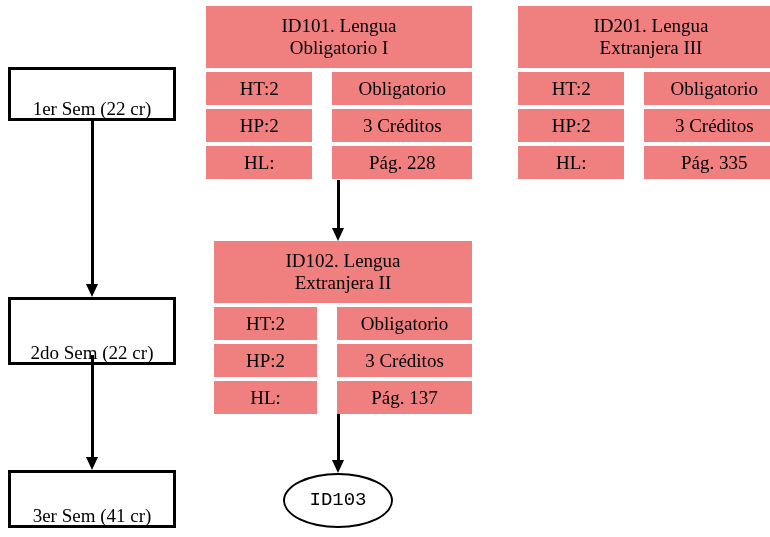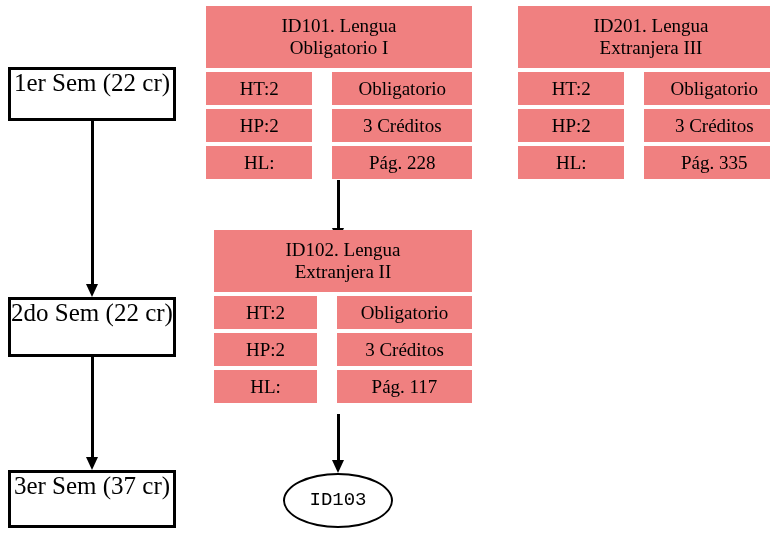--- a/index.html
+++ b/index.html
@@ -16,23 +16,23 @@
     color: #000000;
   }
 
   
   .sem-box {
     position: absolute;
     box-sizing: border-box;
     border: 3px solid #000000;
     background: #ffffff;
     display: flex;
-    align-items: flex-start;
-    justify-content: center;
-    font-size: 25px;
+    align-items: flex-end;
+    justify-content: center;
+    font-size: 19px;
     line-height: 1;
     white-space: nowrap;
   }
 
   
   .card {
     position: absolute;
     width: 266px;
     box-sizing: border-box;
   }
@@ -109,26 +109,26 @@
     border-top: 13px solid #000000;
   }
 </style>
 </head>
 <body>
 
 <div class="sem-box" style="left:8px; top:67px; width:168px; height:54px;">
   <span>1er Sem (22 cr)</span>
 </div>
 
-<div class="sem-box" style="left:8px; top:297px; width:168px; height:60px;">
+<div class="sem-box" style="left:8px; top:297px; width:168px; height:68px;">
   <span>2do Sem (22 cr)</span>
 </div>
 
 <div class="sem-box" style="left:8px; top:470px; width:168px; height:58px;">
-  <span>3er Sem (37 cr)</span>
+  <span>3er Sem (41 cr)</span>
 </div>
 
 <div class="arrow" style="left:91px; top:121px; height:176px;">
   <div class="arrow-shaft" style="height:163px;"></div>
   <div class="arrow-head" style="top:163px;"></div>
 </div>
 
 <div class="arrow" style="left:91px; top:355px; height:115px;">
   <div class="arrow-shaft" style="height:102px;"></div>
   <div class="arrow-head" style="top:102px;"></div>
@@ -153,38 +153,38 @@
     <div class="cell cell-left">HL:</div>
     <div class="cell cell-right">Pág. 228</div>
   </div>
 </div>
 
 <div class="arrow" style="left:337px; top:180px; height:61px;">
   <div class="arrow-shaft" style="height:48px;"></div>
   <div class="arrow-head" style="top:48px;"></div>
 </div>
 
-<div class="card" style="left:206px; top:230px;padding-left:8px;">
+<div class="card" style="left:206px; top:241px;padding-left:8px;">
   <div class="card-header">
     <div>
       <div>ID102. Lengua</div>
       <div>Extranjera II</div>
     </div>
   </div>
   <div class="card-row">
     <div class="cell cell-left">HT:2</div>
     <div class="cell cell-right">Obligatorio</div>
   </div>
   <div class="card-row">
     <div class="cell cell-left">HP:2</div>
     <div class="cell cell-right">3 Créditos</div>
   </div>
   <div class="card-row">
     <div class="cell cell-left">HL:</div>
-    <div class="cell cell-right">Pág. 117</div>
+    <div class="cell cell-right">Pág. 137</div>
   </div>
 </div>
 
 <div class="arrow" style="left:337px; top:414px; height:59px;">
   <div class="arrow-shaft" style="height:46px;"></div>
   <div class="arrow-head" style="top:46px;"></div>
 </div>
 
 <div class="card" style="left:518px; top:6px;border-radius:25px;">
   <div class="card-header">

